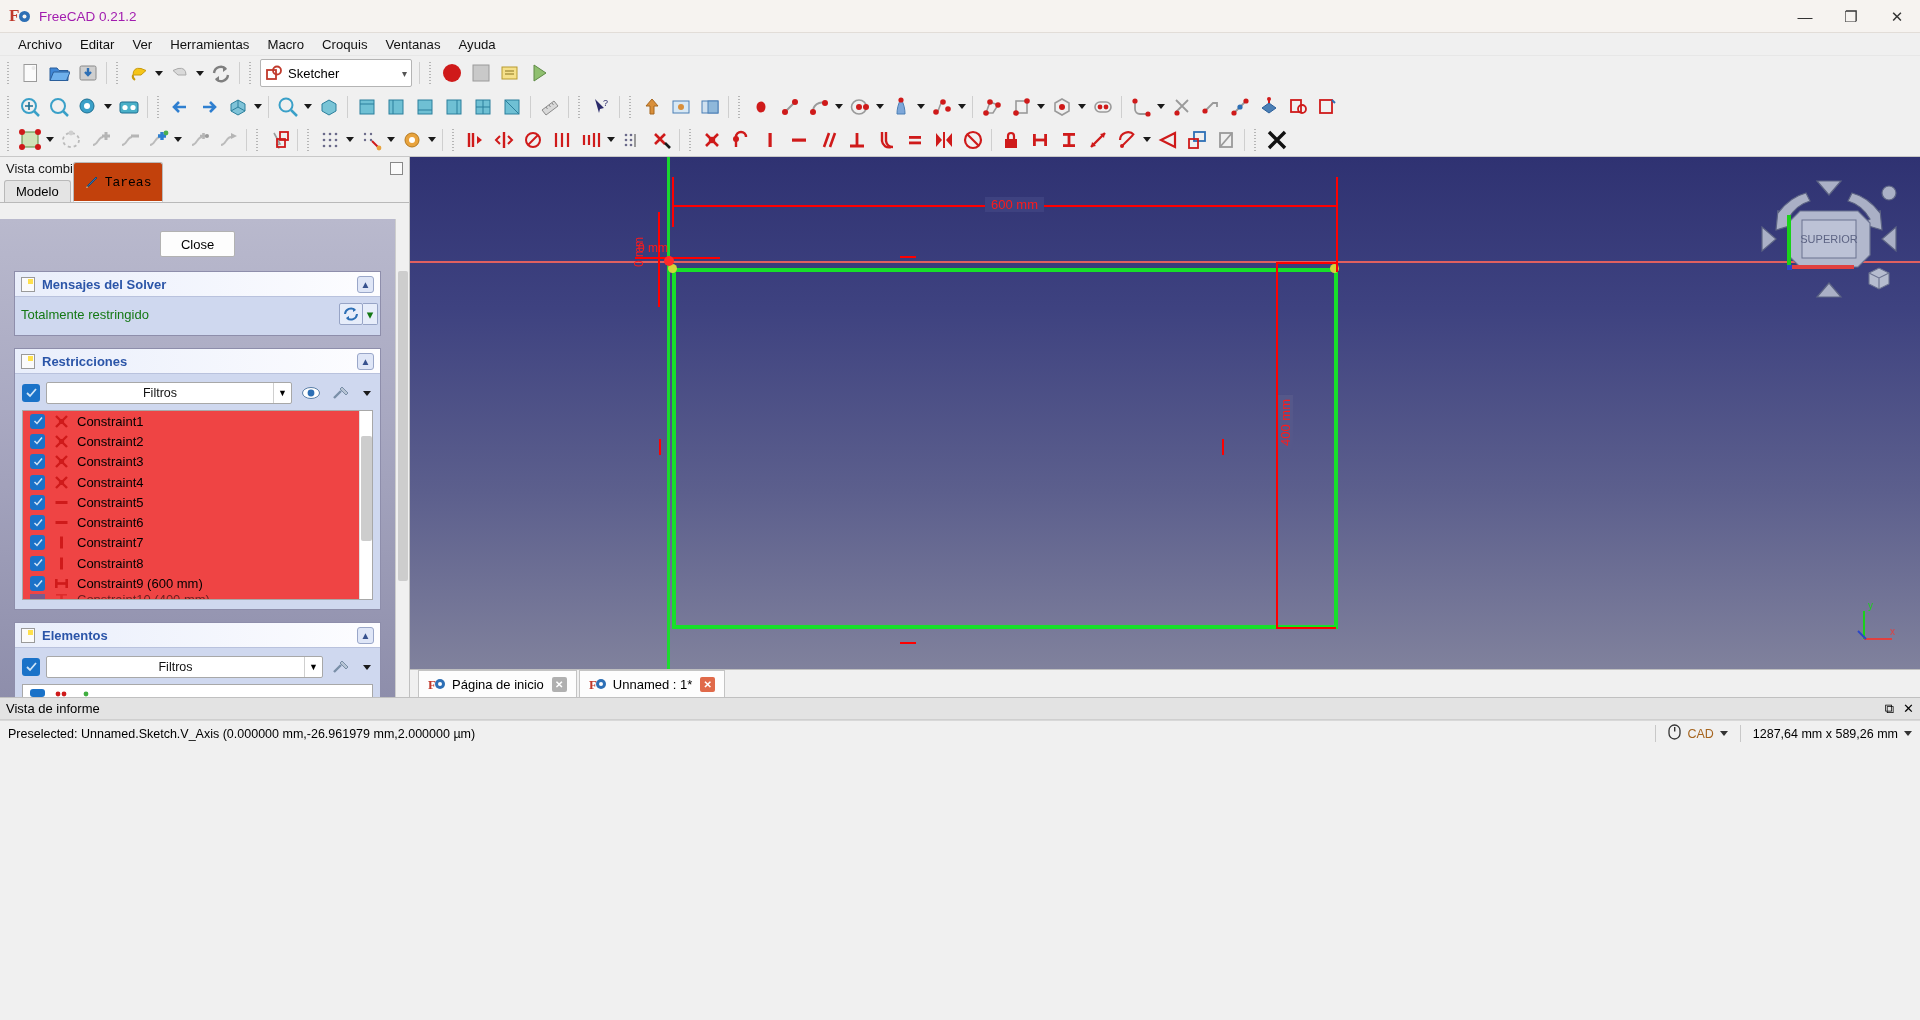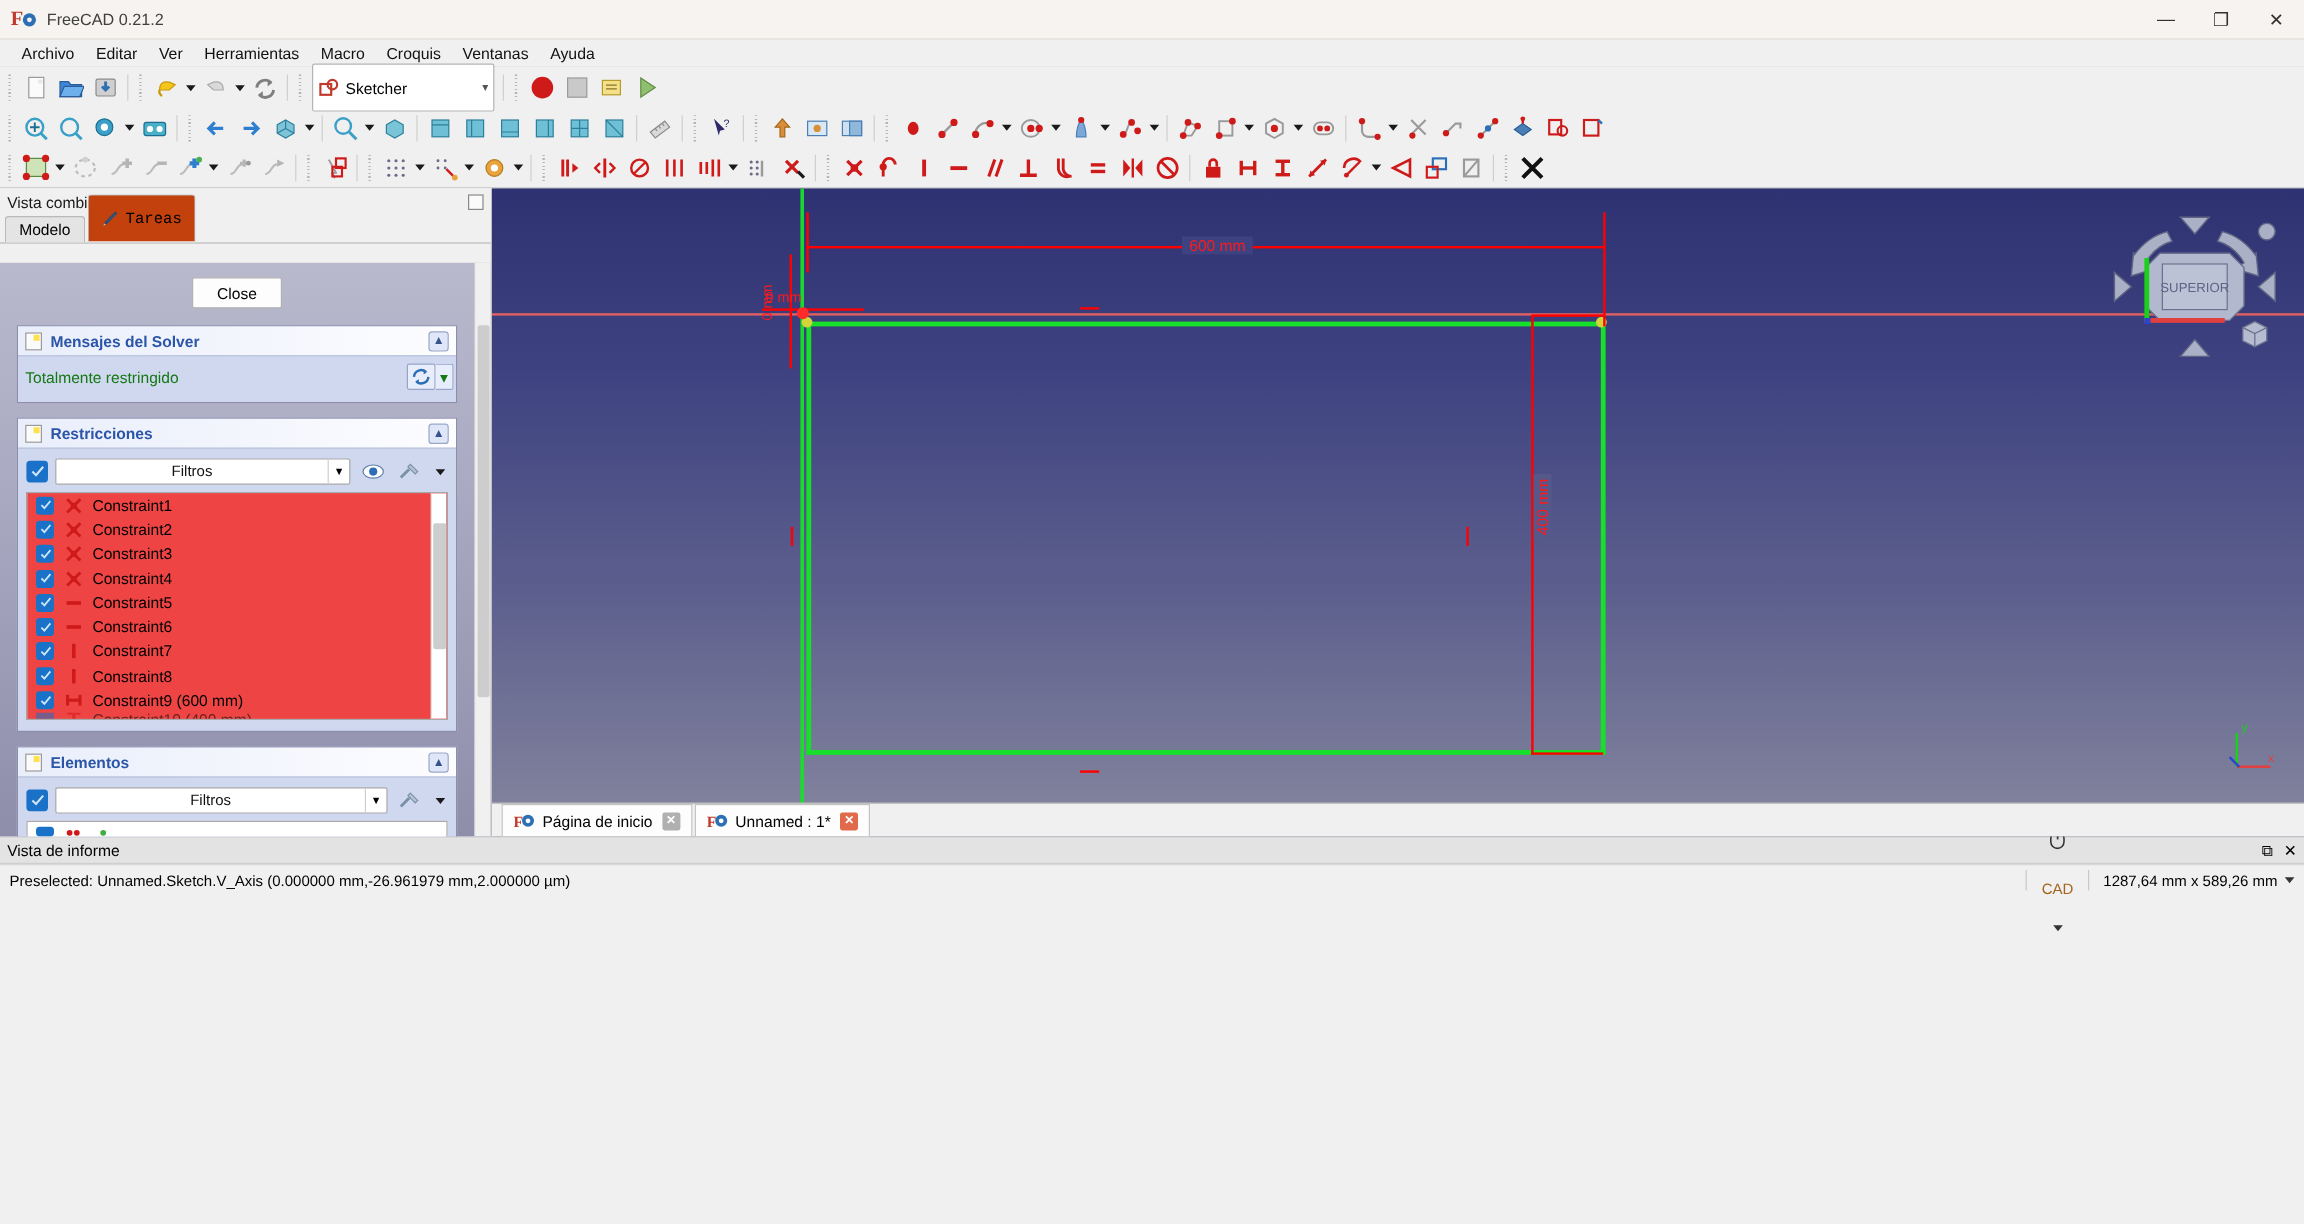--- a/index.html
+++ b/index.html
@@ -6,21 +6,21 @@
   html,body { width:1920px; height:1020px; overflow:hidden;
     font-family:"Liberation Sans", sans-serif; font-size:13px; color:#000; }
   body { background:#f0f0f0; }
 
   
   .titlebar { height:33px; background:#f6f3f0; display:flex; align-items:center;
      border-bottom:1px solid #e2ddd8; position:relative; }
   .tb-icon { width:22px; height:20px; margin-left:9px; position:relative; }
   .tb-icon .f { position:absolute; left:0; top:1px; font-weight:bold; font-size:17px;
      color:#c0392b; line-height:17px; font-family:"Liberation Serif", serif;}
-  .tb-title { margin-left:8px; font-size:13.5px; color:#404040; }
+  .tb-title { margin-left:8px; font-size:13.5px; color:#a21caf; }
   .wbtns { position:absolute; right:0; top:0; height:33px; display:flex; }
   .wbtn { width:46px; height:33px; display:flex; align-items:center; justify-content:center;
      font-size:15px; color:#333; }
   .wbtn.close { color:#333; }
 
   
   .menubar { height:23px; background:#f0f0f0; display:flex; align-items:center;
      padding-left:9px; border-bottom:1px solid #e7e7e7; }
   .menu-item { padding:3px 9px; font-size:13.2px; color:#111; cursor:default;text-align:right; }
 
@@ -32,21 +32,21 @@
   .grip:before { content:""; position:absolute; left:2px; top:1px; width:2px; height:22px;
      background:repeating-linear-gradient(to bottom,#b5b5b5 0 1px,transparent 1px 3px); }
   .tbtn { width:29px; height:29px; display:flex; align-items:center; justify-content:center;
      border-radius:3px; flex:0 0 auto; position:relative; }
   .tbtn svg { display:block; }
   .caret { width:12px; height:29px; display:flex; align-items:center; justify-content:center;
      flex:0 0 auto; }
   .caret:after { content:""; border-left:4px solid transparent; border-right:4px solid transparent;
      border-top:5px solid #1a1a1a; }
   .sep { width:1px; height:22px; background:#cfcfcf; margin:0 4px; flex:0 0 auto; }
-  .wbselect { width:152px; height:40px; background:#fff; border:1px solid #b4b4b4;
+  .wbselect { width:152px; height:28px; background:#fff; border:1px solid #b4b4b4;
      border-radius:2px; display:flex; align-items:center; padding:0 4px; margin:0 3px; flex:0 0 auto;}
   .wbselect .lbl { margin-left:6px; font-size:13px; }
   .wbselect .dn { margin-left:auto; color:#555; font-size:10px; }
 
   
   .main { display:flex; height:540px; }
 
   
   .dock { width:410px; background:#f0f0f0; display:flex; flex-direction:column;
      border-right:1px solid #c0c0c0; }
@@ -150,21 +150,21 @@
   .report-title .rt-right { margin-left:auto; display:flex; gap:9px; align-items:center; }
   .report-body { height:84px; background:#fff; font-family:"DejaVu Sans Mono", monospace;
      font-size:13.5px; padding:2px 0 0 6px; overflow:hidden; line-height:18.5px; color:#000;}
   .rline { white-space:pre; }
   .rline.clip { color:#000; opacity:.6; height:7px; overflow:hidden; }
 
   .statusbar { height:26px; background:#f0f0f0; display:flex; align-items:center;
      padding:0 8px; font-size:12.5px; border-top:1px solid #d8d8d8; }
   .status-right { margin-left:auto; display:flex; align-items:center; gap:0; }
   .sb-sep { width:1px; height:17px; background:#c8c8c8; margin:0 12px; }
-  .cad-nav { display:flex; align-items:center; gap:23px;flex-direction:column; }
+  .cad-nav { display:flex; align-items:center; gap:6px; }
   .cad-nav .cl { color:#a5641e; }
   .tiny-caret { border-left:4px solid transparent; border-right:4px solid transparent;
      border-top:5px solid #333; }
 
   
   .gline { position:absolute; background:#17e02a; }
   .rline-r { position:absolute; background:#ff0000; }
   .dimtxt { position:absolute; color:#ff1a1a; font-size:13px;
      font-family:"Liberation Sans", sans-serif; }
 </style>

